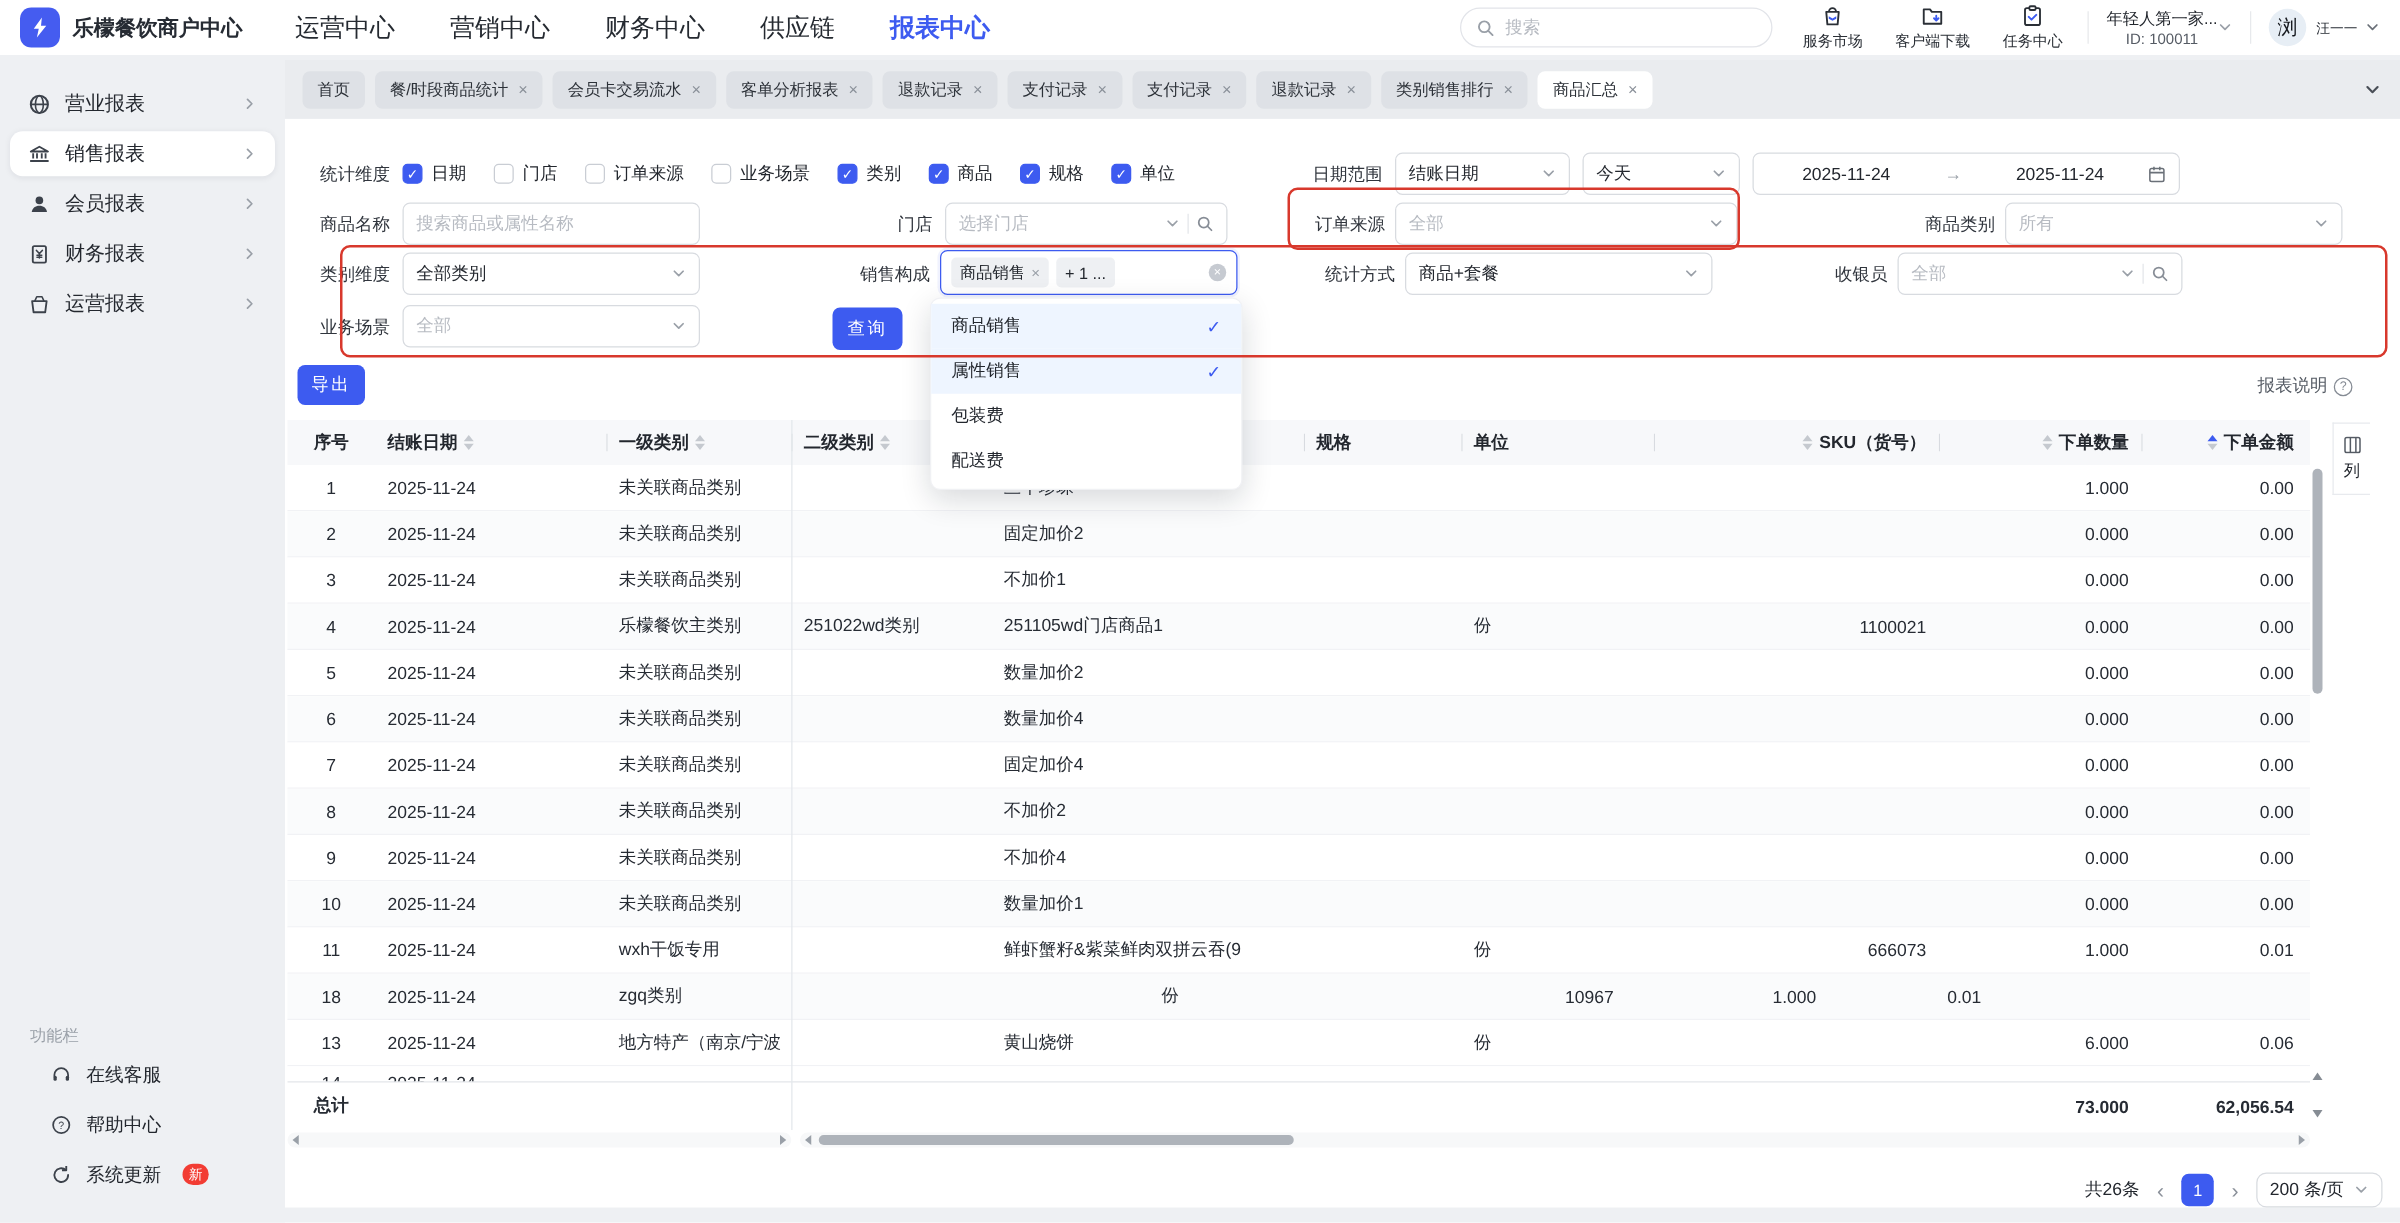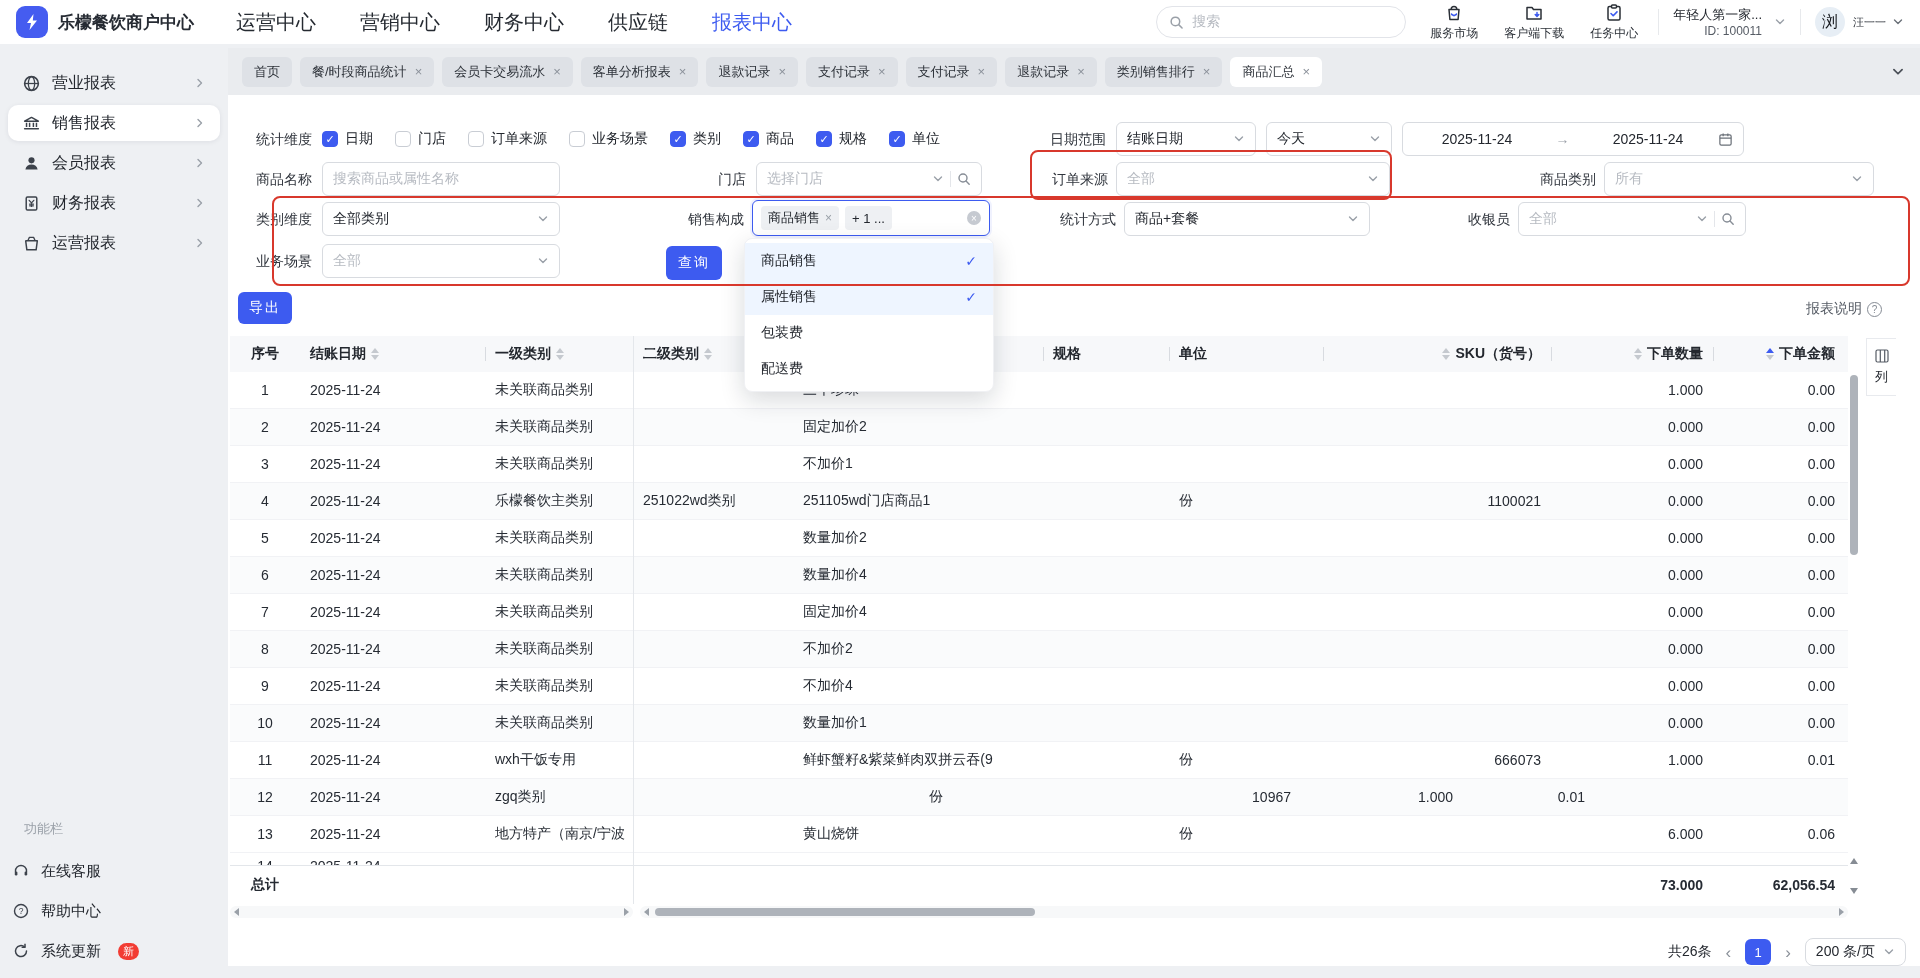--- a/index.html
+++ b/index.html
@@ -4,38 +4,38 @@
 <style>
 *{margin:0;padding:0;box-sizing:border-box}
 html,body{width:1920px;height:978px}
 body{position:relative;background:#eef0f3;font-family:"Liberation Sans","DejaVu Sans",sans-serif;color:#262b33;overflow:hidden}
 svg{display:block;flex:none}
 
 .topbar{position:absolute;left:0;top:0;width:1920px;height:44px;background:#fff;display:flex;align-items:center;padding:0 16px;z-index:30}
 .logo{width:32px;height:32px;border-radius:9px;background:#455CF0;display:flex;align-items:center;justify-content:center;flex:none}
 .brand{font-size:17px;font-weight:700;margin:0 42px 0 10px;white-space:nowrap}
 .topnav{display:flex;gap:44px;font-size:20px;color:#252a31;white-space:nowrap}
-.nav-item.active{color:#3D5BF0;font-weight:400}
+.nav-item.active{color:#3D5BF0;font-weight:700}
 .search{margin-left:auto;width:250px;height:32px;border:1px solid #e2e4e9;border-radius:16px;display:flex;align-items:center;padding:0 12px;gap:8px;font-size:14px;background:#fff}
 .qa{display:flex;gap:26px;margin:0 20px 0 24px}
 .qa-item{display:flex;flex-direction:column;align-items:center;font-size:12px;color:#2a2f36;gap:2px;white-space:nowrap}
 .vdiv{width:1px;height:26px;background:#e7e9ec;flex:none}
-.merchant{margin:0 12px 0 14px;text-align:right;white-space:nowrap}
+.merchant{margin:0 0 0 14px;text-align:center;white-space:nowrap}
 .m1{font-size:13px;color:#23272e}
 .m2{font-size:12px;color:#555b64}
 .avatar{width:30px;height:30px;border-radius:50%;background:#e7eef5;display:flex;align-items:center;justify-content:center;font-family:"Liberation Serif","DejaVu Serif",serif;font-size:16px;color:#15181d;margin-left:14px;flex:none}
 .uname{font-size:11px;margin:0 6px 0 8px;white-space:nowrap}
 
 .sidebar{position:absolute;left:0;top:48px;width:228px;height:930px;background:#eef0f3;padding-top:17px;z-index:5}
 .side-item{width:212px;height:36px;margin:0 8px 4px;border-radius:10px;display:flex;align-items:center;padding:0 14px;gap:11px;font-size:16px;color:#23272e;font-weight:500}
 .side-item.active{background:#fff;box-shadow:0 1px 5px rgba(20,30,50,.08)}
 .grow{flex:1;min-width:0}
 .side-sec{position:absolute;left:24px;top:772px;font-size:13px;color:#9aa0a8}
 .side-foot{position:absolute;left:0;top:803px;width:228px}
-.foot-item{display:flex;align-items:center;gap:11px;padding-left:12px;height:40px;font-size:15px;color:#23272e}
+.foot-item{display:flex;align-items:flex-start;gap:11px;padding-left:40px;height:40px;font-size:15px;color:#23272e}
 .badge{background:#f23c33;color:#fff;border-radius:9px;padding:1px 5px;font-size:11px;margin-left:6px}
 
 .tabbar{position:absolute;left:228px;top:48px;width:1692px;height:47px;background:#eaecef;display:flex;align-items:center;padding:0 14px;gap:8px;z-index:5}
 .tab{height:30px;border-radius:6px;background:#dee1e6;display:flex;align-items:center;padding:0 12px;font-size:13px;color:#2c3138;gap:8px;white-space:nowrap}
 .tab.active{background:#fff}
 .tab-x{color:#8a9099;font-size:13px}
 .tabbar-more{position:absolute;right:10px;top:12px;width:24px;height:24px;display:flex;align-items:center;justify-content:center}
 .main-card{position:absolute;left:228px;top:95px;width:1692px;height:871px;background:#fff;z-index:1}
 
 .flabel{position:absolute;height:34px;line-height:34px;font-size:14px;color:#30353d;text-align:right;white-space:nowrap;z-index:6}
@@ -642,21 +642,21 @@
         <div class="td col-cat1">wxh干饭专用</div>
         <div class="td col-cat2"></div>
         <div class="td col-name">鲜虾蟹籽&amp;紫菜鲜肉双拼云吞(9</div>
         <div class="td col-spec"></div>
         <div class="td col-unit">份</div>
         <div class="td col-sku">666073</div>
         <div class="td col-qty">1.000</div>
         <div class="td col-amount">0.01</div>
       </div>
       <div class="t-row alt">
-        <div class="td col-seq">12</div>
+        <div class="td col-seq">18</div>
         <div class="td col-date">2025-11-24</div>
         <div class="td col-cat1">zgq类别</div>
         <div class="td col-cat2"></div>
         <div class="td col-spec"></div>
         <div class="td col-unit">份</div>
         <div class="td col-sku">10967</div>
         <div class="td col-qty">1.000</div>
         <div class="td col-amount">0.01</div>
       </div>
       <div class="t-row">

